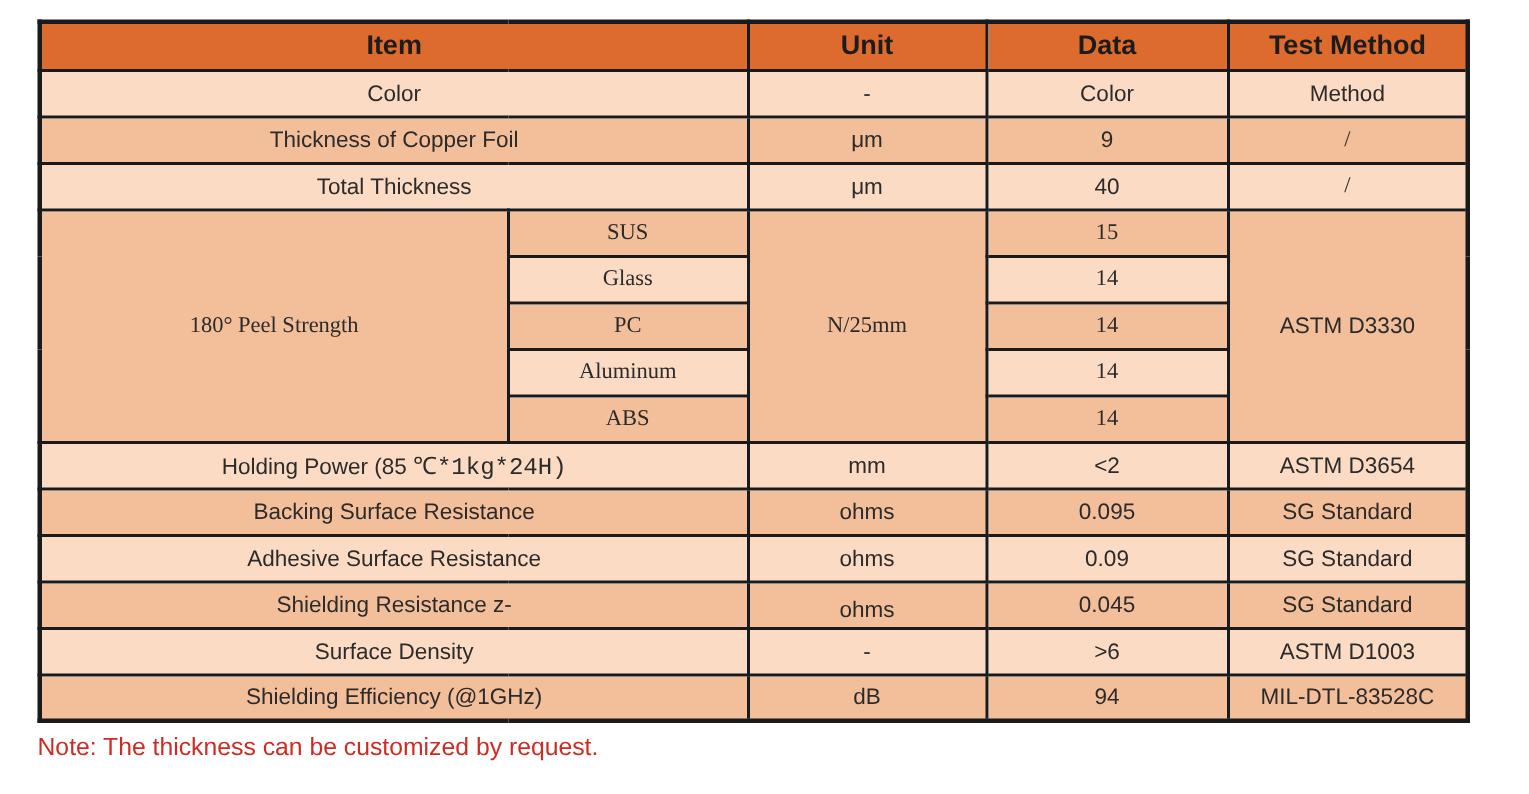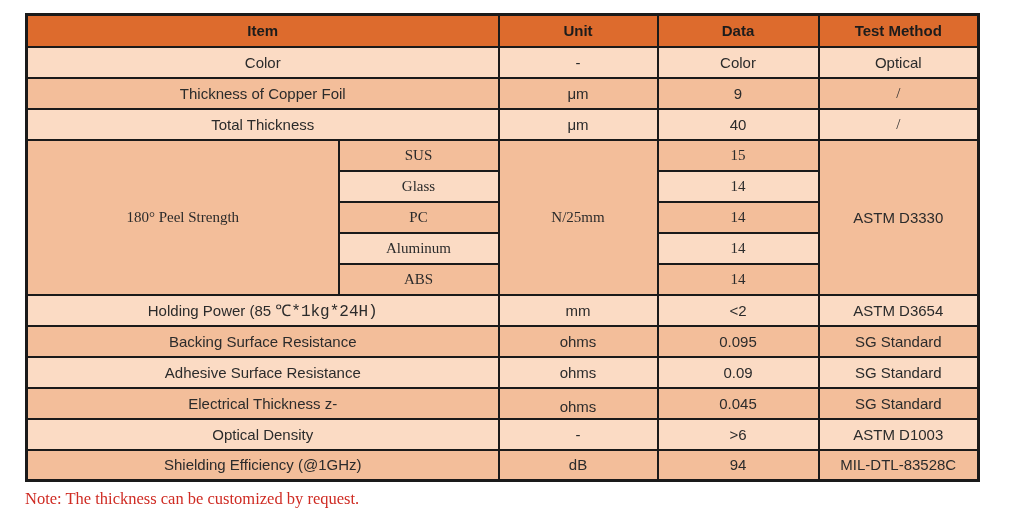--- a/index.html
+++ b/index.html
@@ -38,36 +38,36 @@
     height: 31px;
     font-size: 15px;
     color: var(--cell-text);
     overflow: hidden;
     white-space: nowrap;
   }
   .spec-table th {
     background: var(--header-bg);
     color: #1C1C1C;
     font-weight: bold;
-    font-size: 15px;
+    font-size: 18px;
     height: 32px;
   }
   tr.light > td { background: var(--row-light); margin-top: 48px; }
   tr.dark  > td { background: var(--row-dark); }
   .serif {
     font-family: "Liberation Serif", serif;
     font-size: 17px;
   }
   td .serif-part { font-family: Liberation Mono, monospace; font-size: 16px; }
   td.valign-low { vertical-align: bottom; padding-bottom: 3px; }
   .note {
     position: absolute;
     left: 25px;
     top: 489px;
-    font-family: Liberation Serif, serif;
+    font-family: Liberation Sans, sans-serif;
     font-size: 16.5px;
     color: var(--note-red);
   }
 </style>
 </head>
 <body>
 
 <table class="spec-table">
   <colgroup>
     <col style="width:312px">
@@ -81,21 +81,21 @@
       <th colspan="2">Item</th>
       <th>Unit</th>
       <th>Data</th>
       <th>Test Method</th>
     </tr>
 
     <tr class="light">
       <td colspan="2">Color</td>
       <td>-</td>
       <td>Color</td>
-      <td>Optical</td>
+      <td>Method</td>
     </tr>
 
     <tr class="dark">
       <td colspan="2">Thickness of Copper Foil</td>
       <td>μm</td>
       <td>9</td>
       <td class="serif">/</td>
     </tr>
 
     <tr class="light">
@@ -144,28 +144,28 @@
     </tr>
 
     <tr class="light">
       <td colspan="2">Adhesive Surface Resistance</td>
       <td>ohms</td>
       <td>0.09</td>
       <td>SG Standard</td>
     </tr>
 
     <tr class="dark">
-      <td colspan="2">Electrical Thickness z-</td>
+      <td colspan="2">Shielding Resistance z-</td>
       <td class="valign-low">ohms</td>
       <td>0.045</td>
       <td>SG Standard</td>
     </tr>
 
     <tr class="light">
-      <td colspan="2">Optical Density</td>
+      <td colspan="2">Surface Density</td>
       <td>-</td>
       <td>&gt;6</td>
       <td>ASTM D1003</td>
     </tr>
 
     <tr class="dark">
       <td colspan="2">Shielding Efficiency (@1GHz)</td>
       <td>dB</td>
       <td>94</td>
       <td>MIL-DTL-83528C</td>

